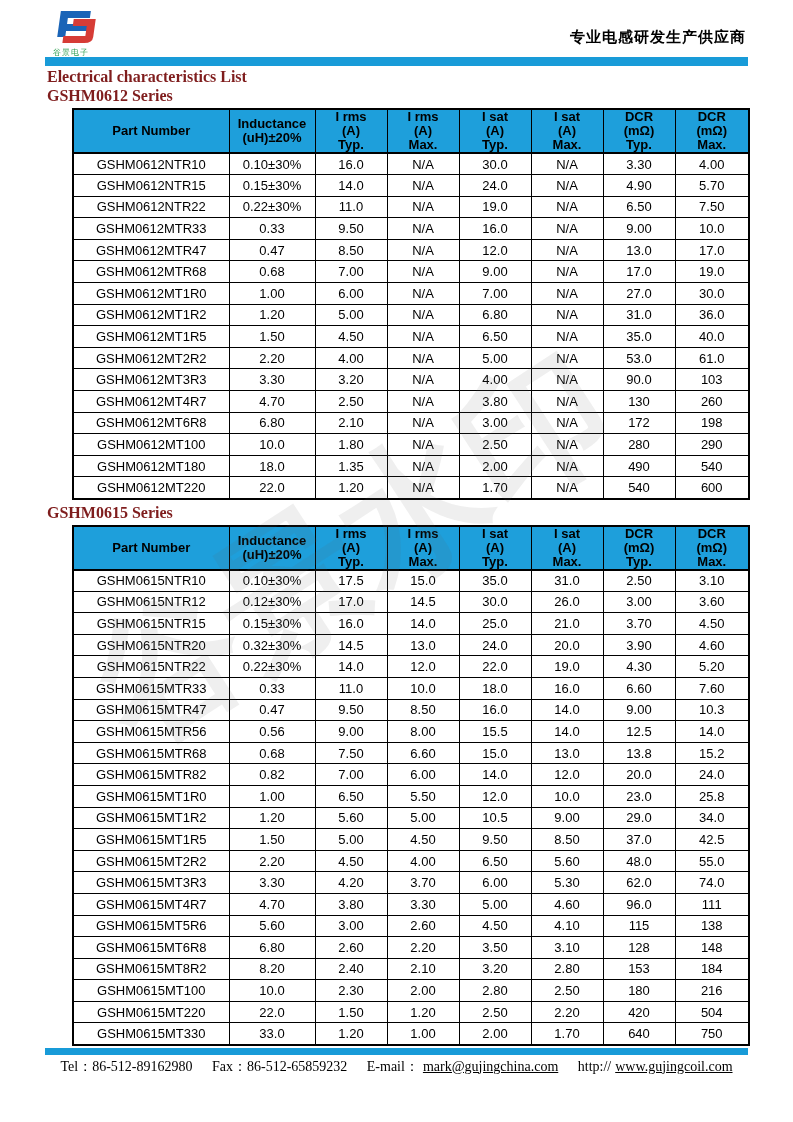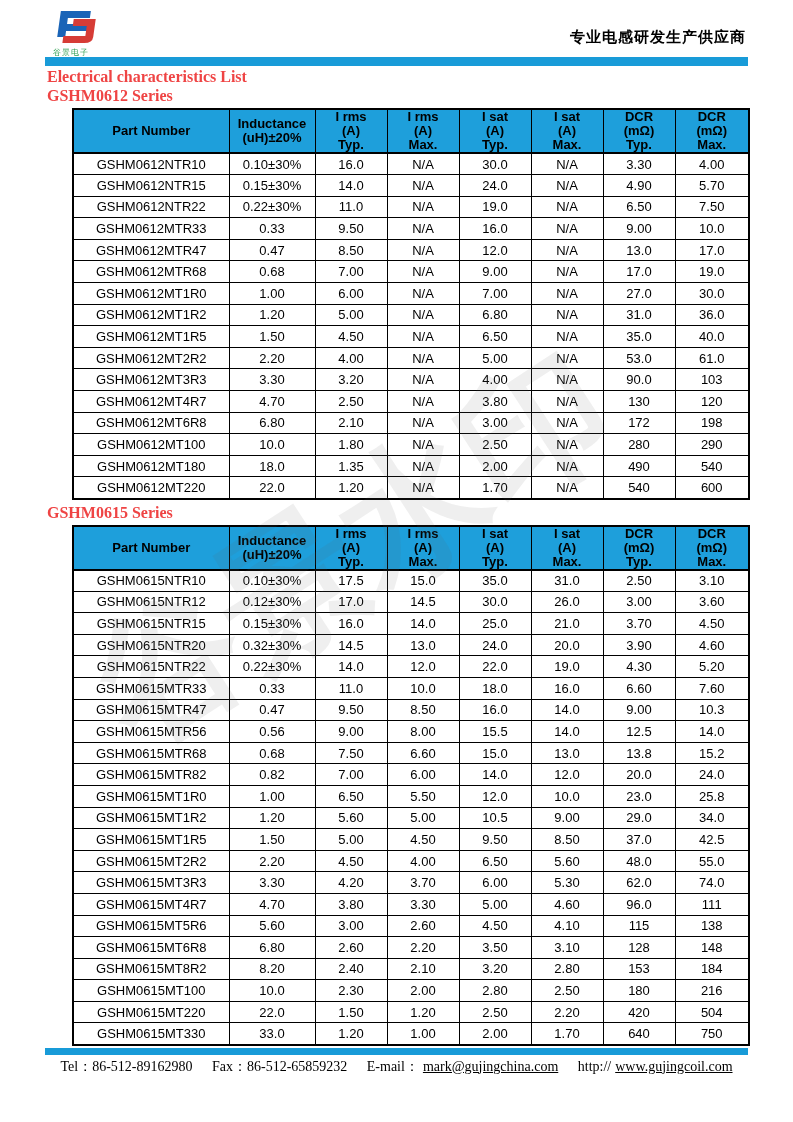--- a/index.html
+++ b/index.html
@@ -26,21 +26,21 @@
     position:absolute; right:2px; bottom:10px;
     font-weight:bold; font-size:15px; color:#000;
     letter-spacing:1px;
   }
   .top-bar { height:9px; background:#189BD8; }
   .bottom-bar { height:7px; background:#189BD8; margin-top:2px; }
 
   
   .doc-title, .series-title {
     font-family:"Liberation Serif", serif;
-    font-weight:bold; font-size:16px; color:#ef4444;
+    font-weight:bold; font-size:16px; color:#7f1d1d;
     line-height:18px; margin-left:2px;
   }
   .doc-title { margin-top:2px; }
   .series-title { margin-top:1px; }
   .series-title.second { margin-top:4px; }
 
   
   .spec-table {
     border-collapse:collapse;
     table-layout:fixed;
@@ -255,21 +255,21 @@
             <td>103</td>
           </tr>
           <tr>
             <td>GSHM0612MT4R7</td>
             <td>4.70</td>
             <td>2.50</td>
             <td>N/A</td>
             <td>3.80</td>
             <td>N/A</td>
             <td>130</td>
-            <td>120</td>
+            <td>260</td>
           </tr>
           <tr>
             <td>GSHM0612MT6R8</td>
             <td>6.80</td>
             <td>2.10</td>
             <td>N/A</td>
             <td>3.00</td>
             <td>N/A</td>
             <td>172</td>
             <td>198</td>

